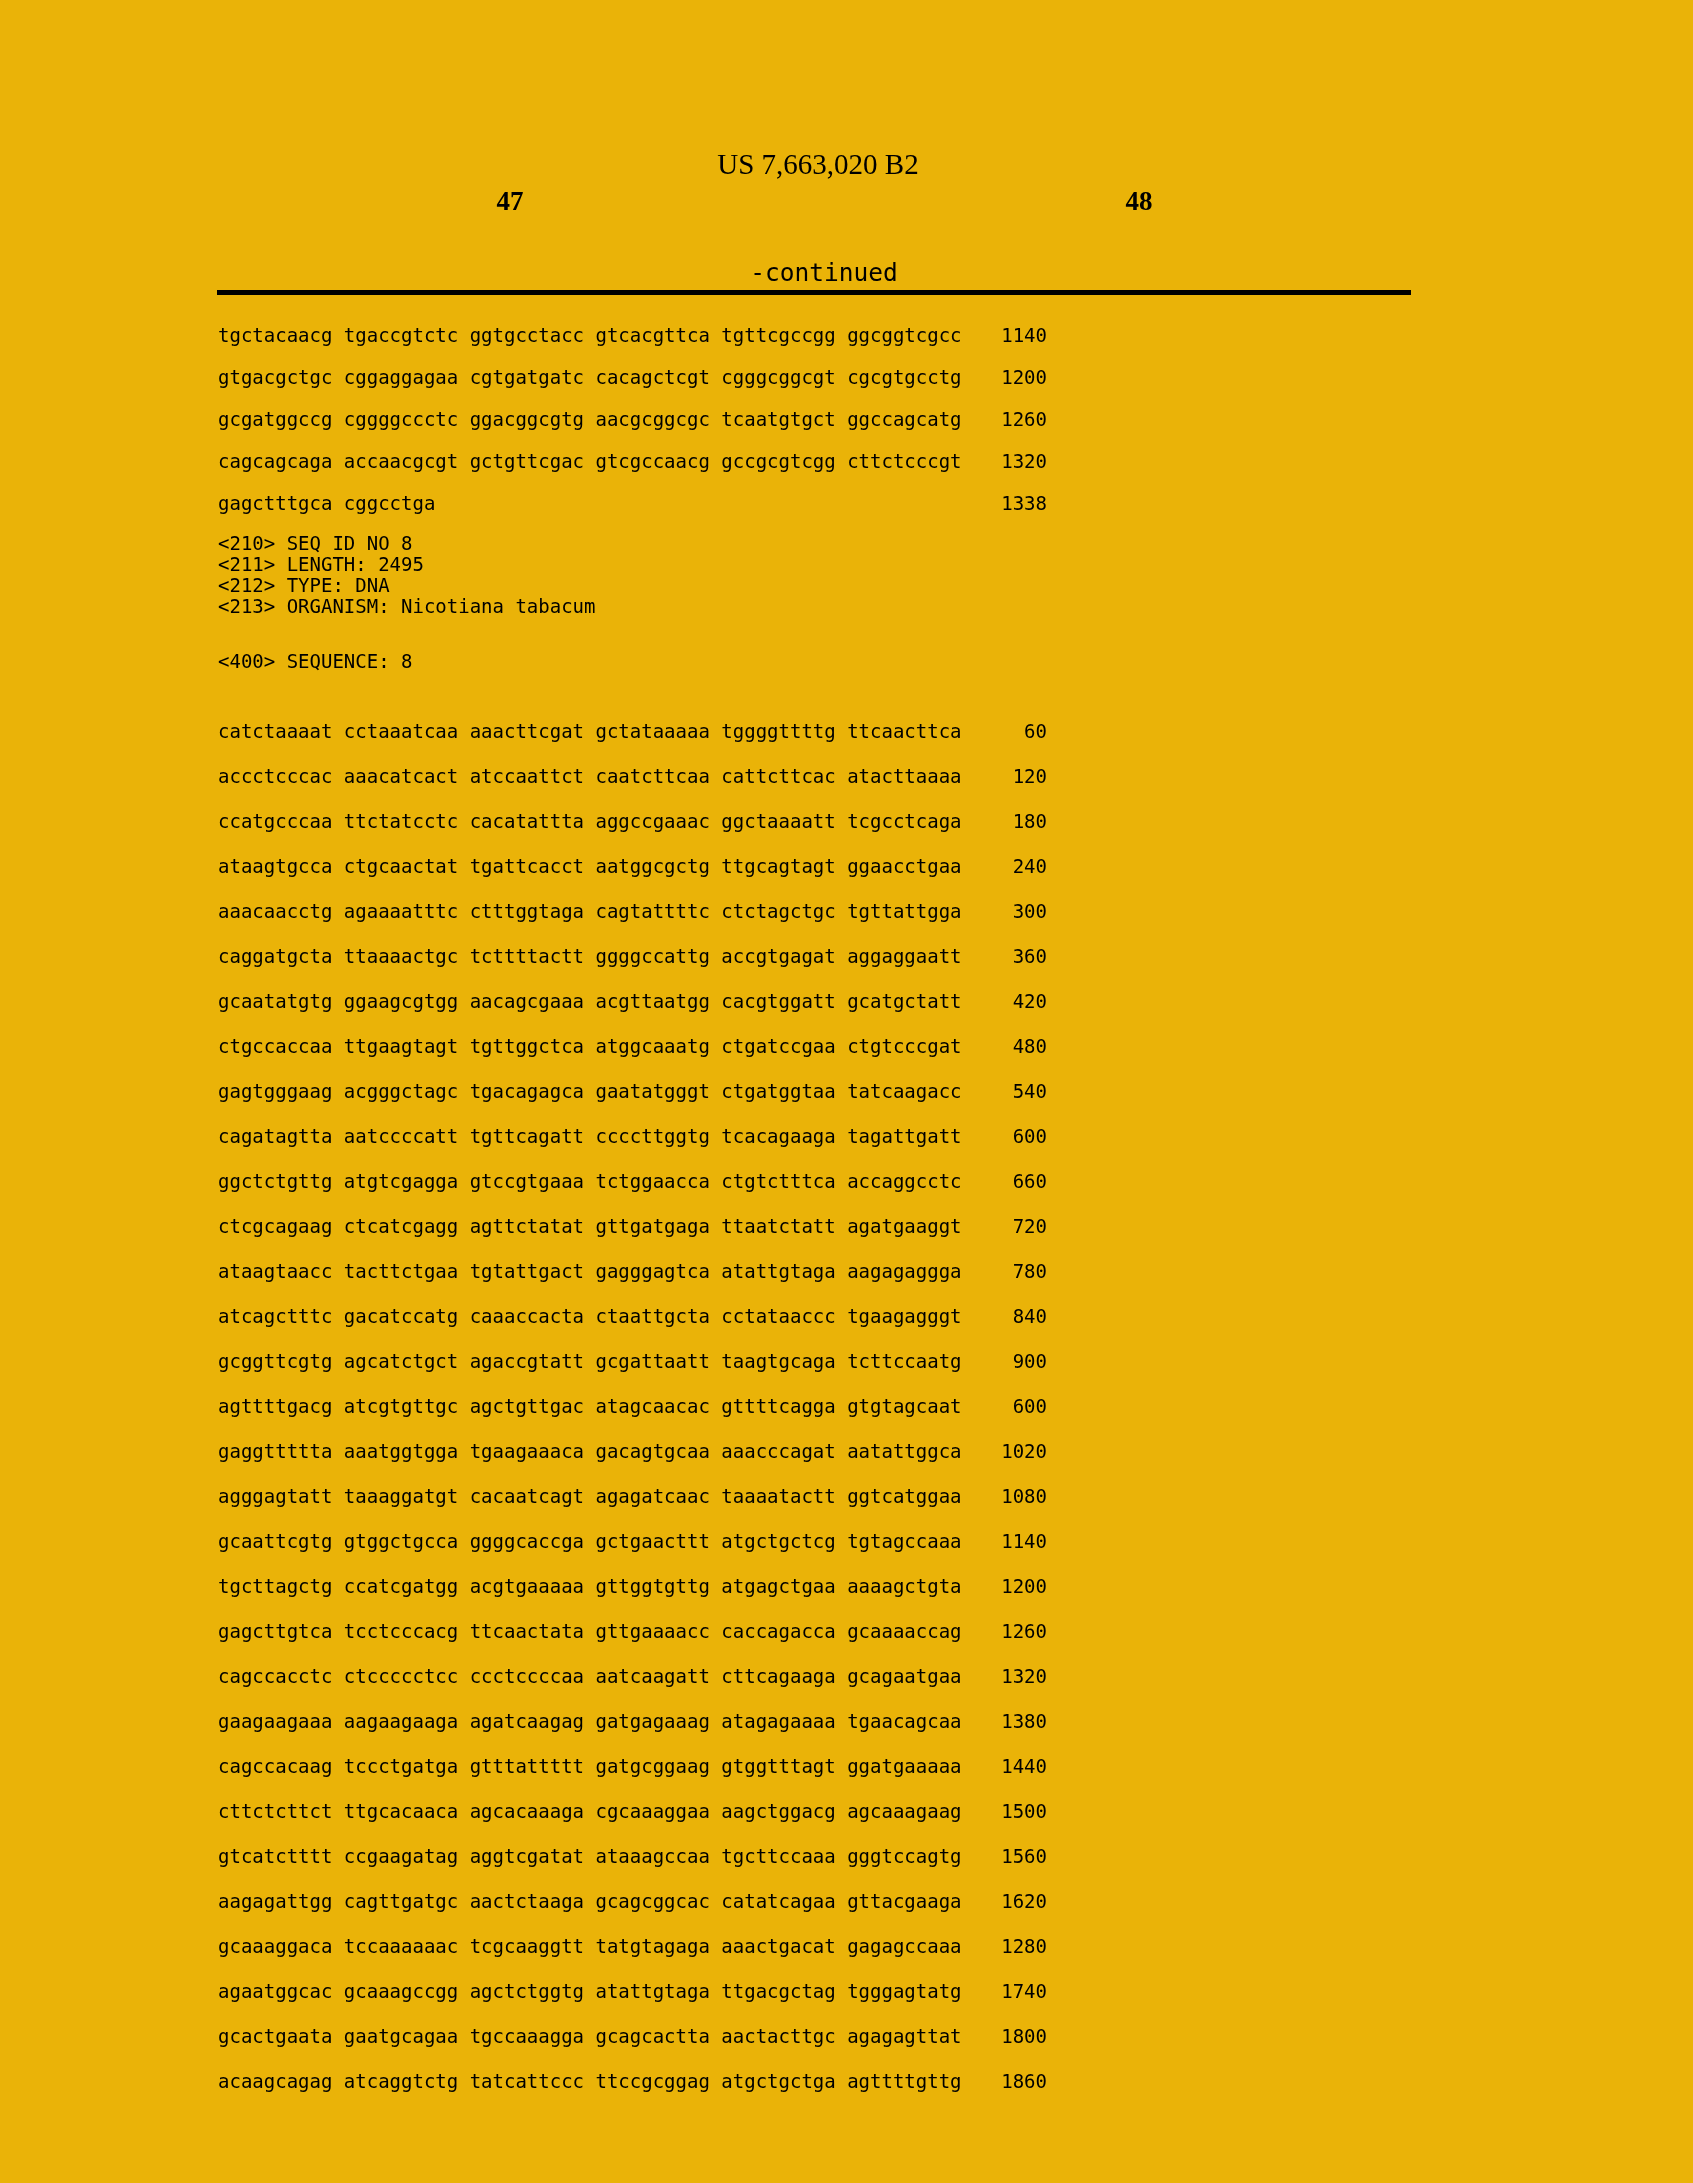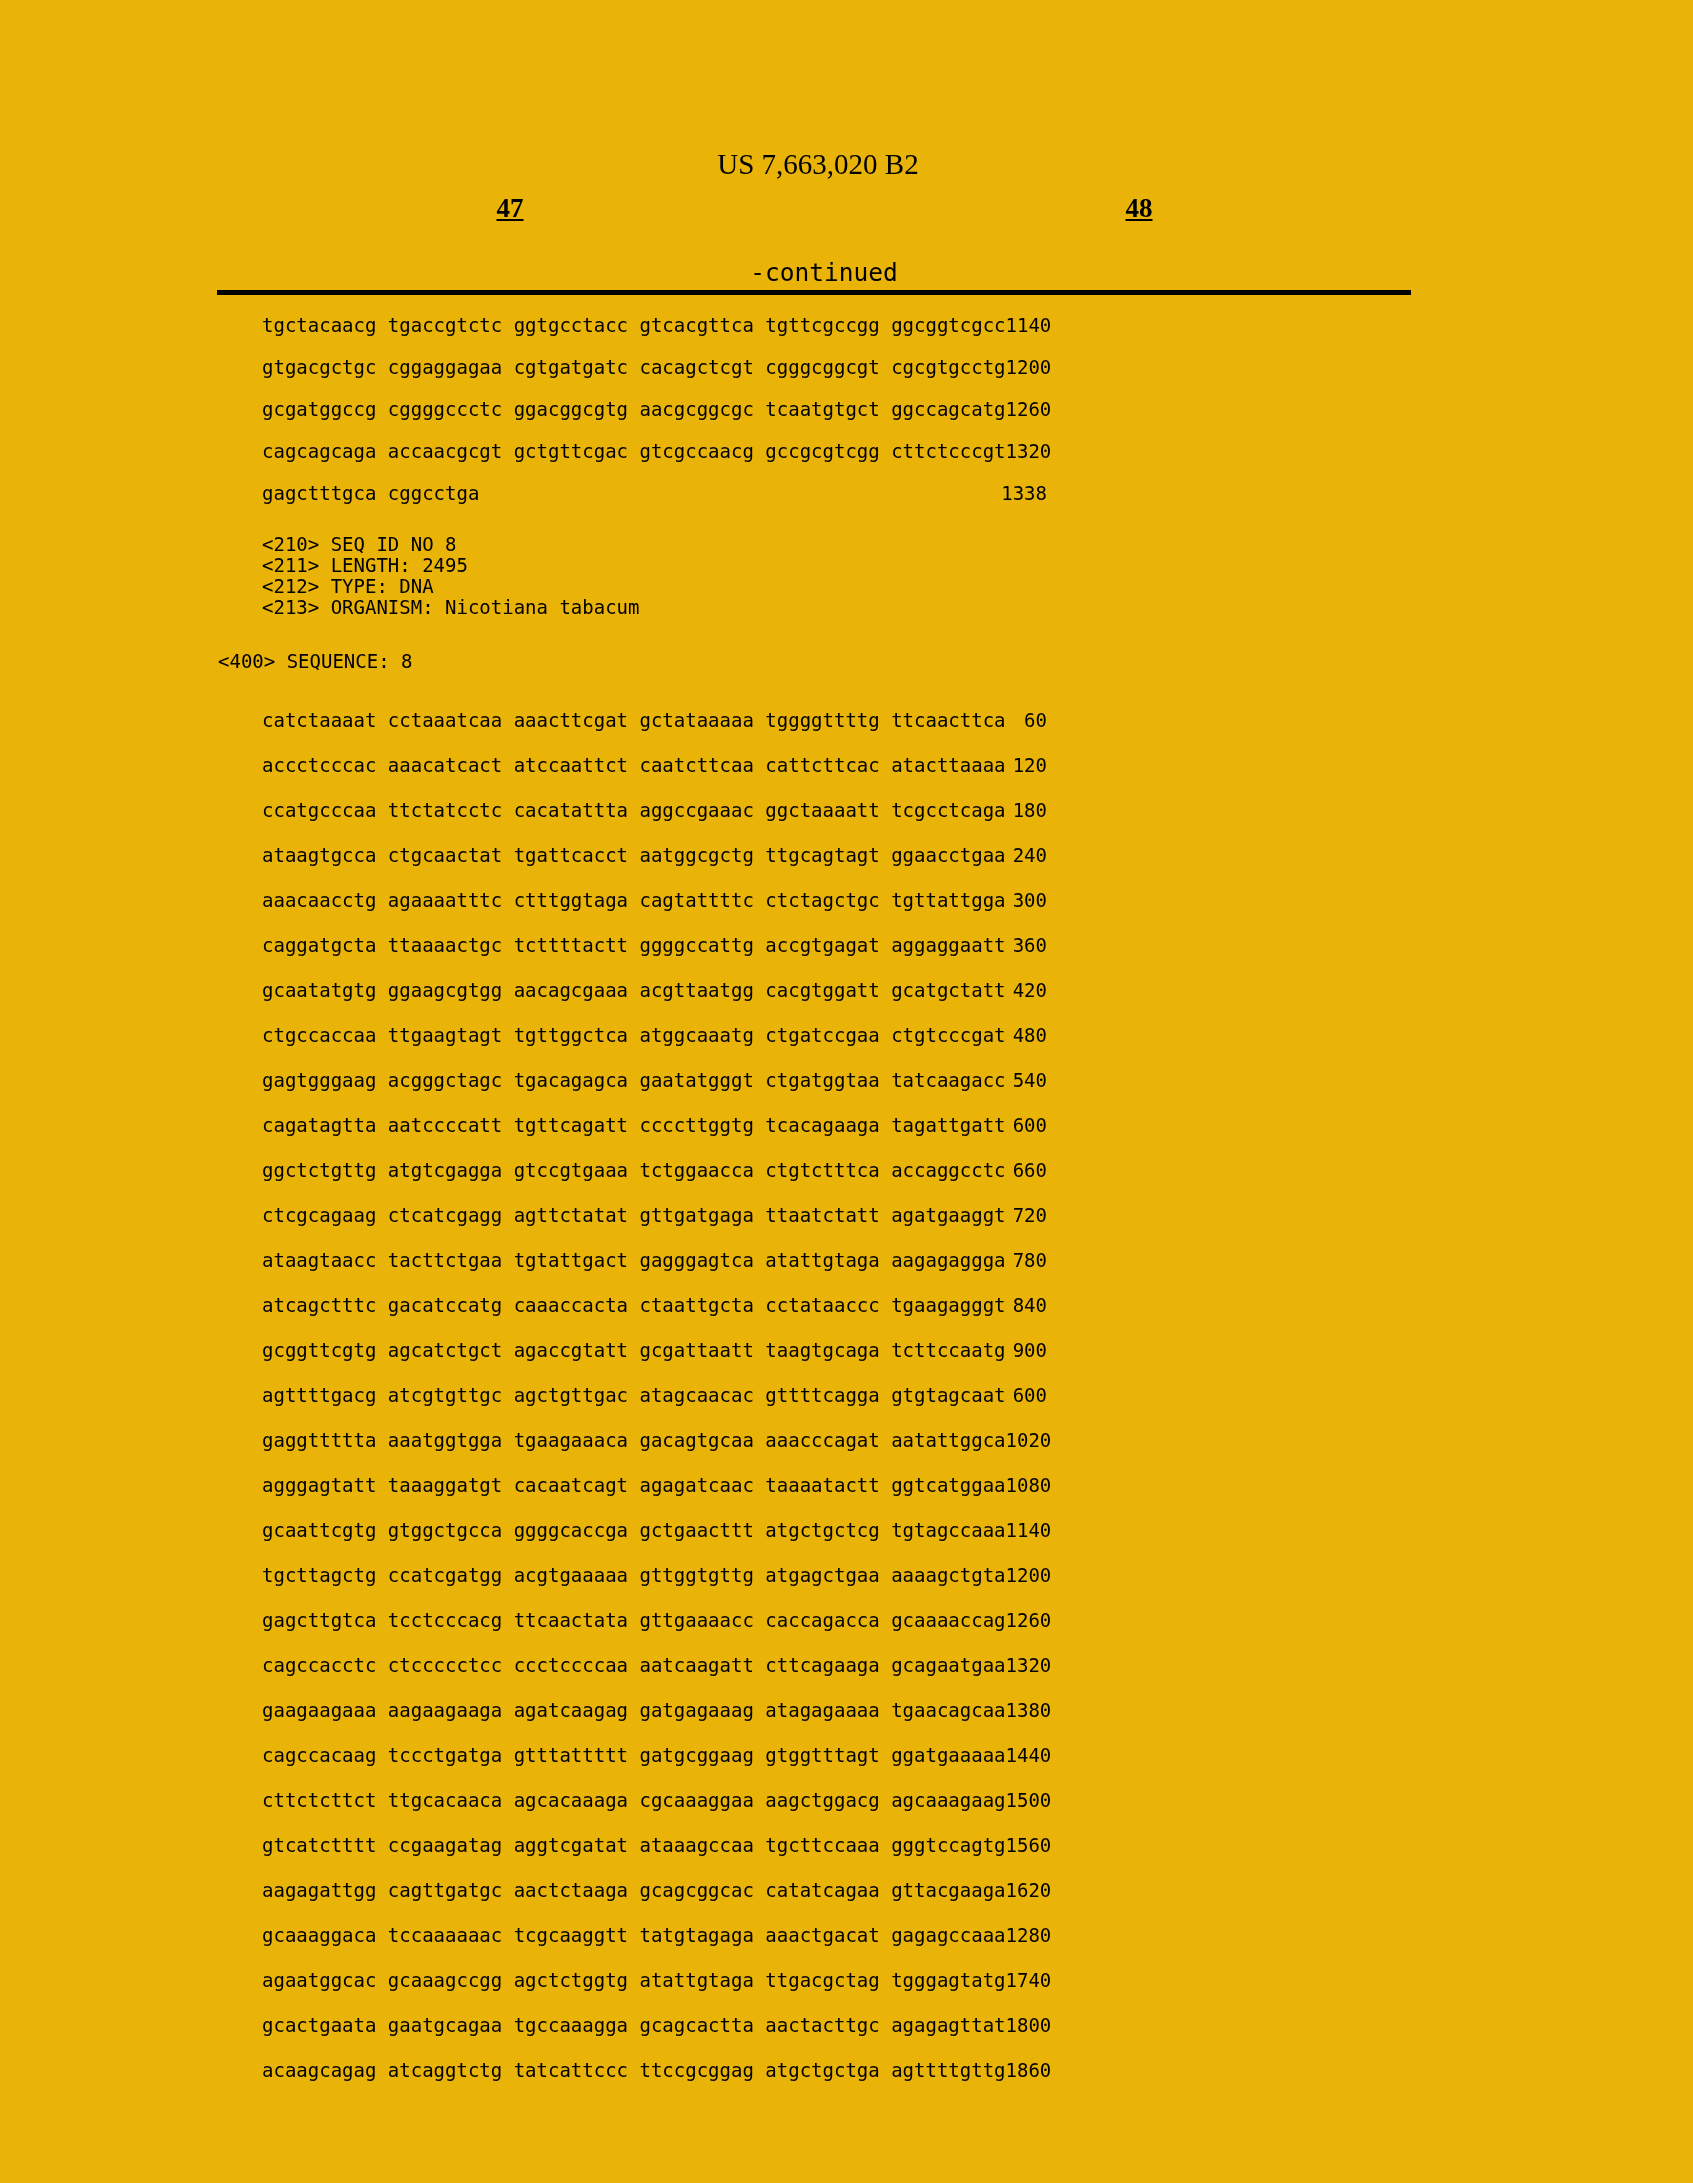--- a/index.html
+++ b/index.html
@@ -24,26 +24,25 @@
   .patent-number {
     position: absolute;
     top: 148px;
     left: 818px;
     transform: translateX(-50%);
     font-size: 29px;
     white-space: nowrap;
   }
   .page-num {
     position: absolute;
-    top: 193px;
+    top: 186px;
     transform: translateX(-50%);
     font-size: 27px;
     font-weight: bold;
     white-space: nowrap;
-    text-decoration: underline;
   }
   .page-num-left  { left: 510px; }
   .page-num-right { left: 1139px; }
   .continued {
     position: absolute;
     top: 258px;
     left: 824px;
     transform: translateX(-50%);
     font-size: 24.5px;
     white-space: nowrap;
@@ -63,23 +62,22 @@
     font-size: 19px;
     line-height: normal;
   }
   #block-continued-seq { top: 304px; }
   #block-meta          { top: 533px; }
   #block-seq-label     { top: 650px; }
   #block-seq8          { top: 697px; }
   .seq-row {
     display: flex;
     justify-content: space-between;
-    align-items: center;
+    align-items: flex-end;
     height: 45px;
-    margin-left: 44px;
   }
   #block-continued-seq .seq-row { height: 42px; }
   #block-meta .seq-row { height: 21px; }
   .seq-text { white-space: pre; }
   .seq-pos  { white-space: pre; }
 </style>
 </head>
 <body>
 
 <div id="page">

